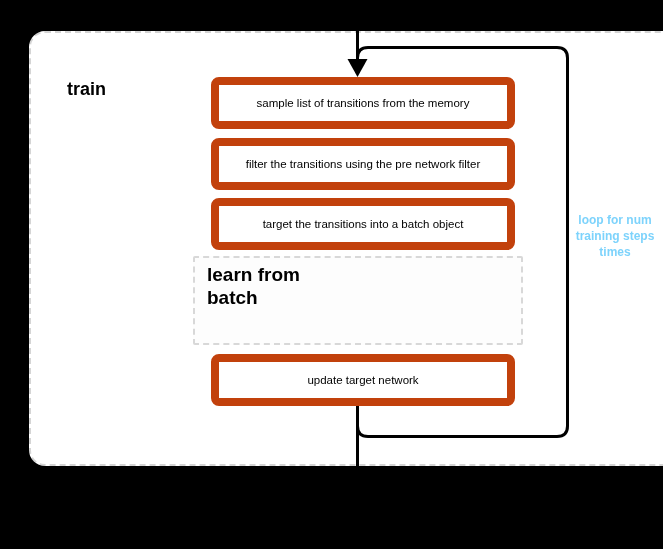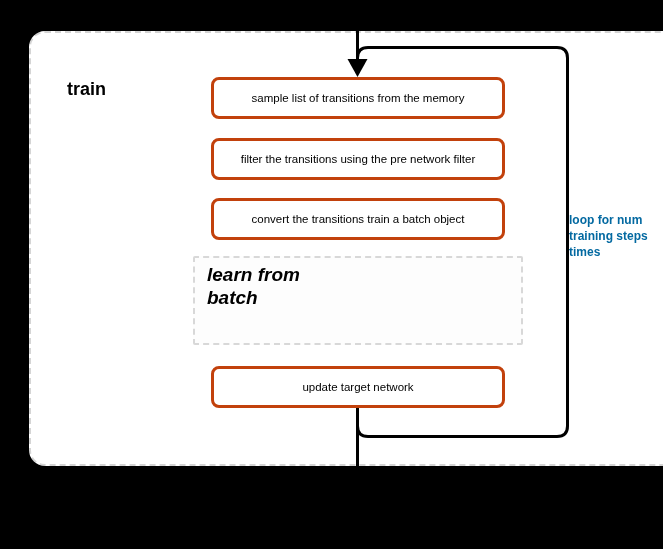--- a/index.html
+++ b/index.html
@@ -33,60 +33,59 @@
     left: 0; top: 0;
     width: 663px; height: 549px;
     pointer-events: none;
   }
   .node {
     position: absolute;
     left: 185px;
     width: 288px;
     height: 36px;
     background: #ffffff;
-    border: 3px solid #c2410c;
+    border: 8px solid #c2410c;
     border-radius: 8px;
     display: flex;
     align-items: center;
     justify-content: center;
     text-align: center;
     font-size: 11.5px;
     color: #000;
   }
   .node-1 { top: 77px; }
   .node-2 { top: 138px; justify-content: center; }
   .node-3 { top: 198px; }
-  .node-update { top: 366px; align-items: center; }
+  .node-update { top: 354px; align-items: center; }
   .learn-box {
     position: absolute;
     left: 167px; top: 256px;
     width: 326px; height: 85px;
     background: #fdfdfd;
     border: 2px dashed #d8d8d8;
     border-radius: 2px;
-    font-style: italic;
   }
   .learn-label {
     position: absolute;
     left: 12px; top: 5px;
     width: 145px;
     font-size: 19px;
     font-weight: bold;
     line-height: 23px;
     color: #000;
   }
   .loop-label {
     position: absolute;
     left: 543px; top: 212px;
     width: 92px;
-    text-align: left;
+    text-align: center;
     font-size: 12px;
     font-weight: bold;
     line-height: 16px;
-    color: #0369a1;
+    color: #7dd3fc;
   }
 </style>
 </head>
 <body>
 
 <div class="stage">
 
   <div class="train-container">
     <div class="train-label">train</div>
   </div>
@@ -107,21 +106,21 @@
     <div class="learn-label">learn from batch</div>
   </div>
 
   <div class="node node-1">
     <span>sample list of transitions from the memory</span>
   </div>
   <div class="node node-2">
     <span>filter the transitions using the pre network filter</span>
   </div>
   <div class="node node-3">
-    <span>convert the transitions train a batch object</span>
+    <span>target the transitions into a batch object</span>
   </div>
   <div class="node node-update">
     <span>update target network</span>
   </div>
 
   <div class="loop-label">loop for num training steps times</div>
 
 </div>
 
 </body></html>

